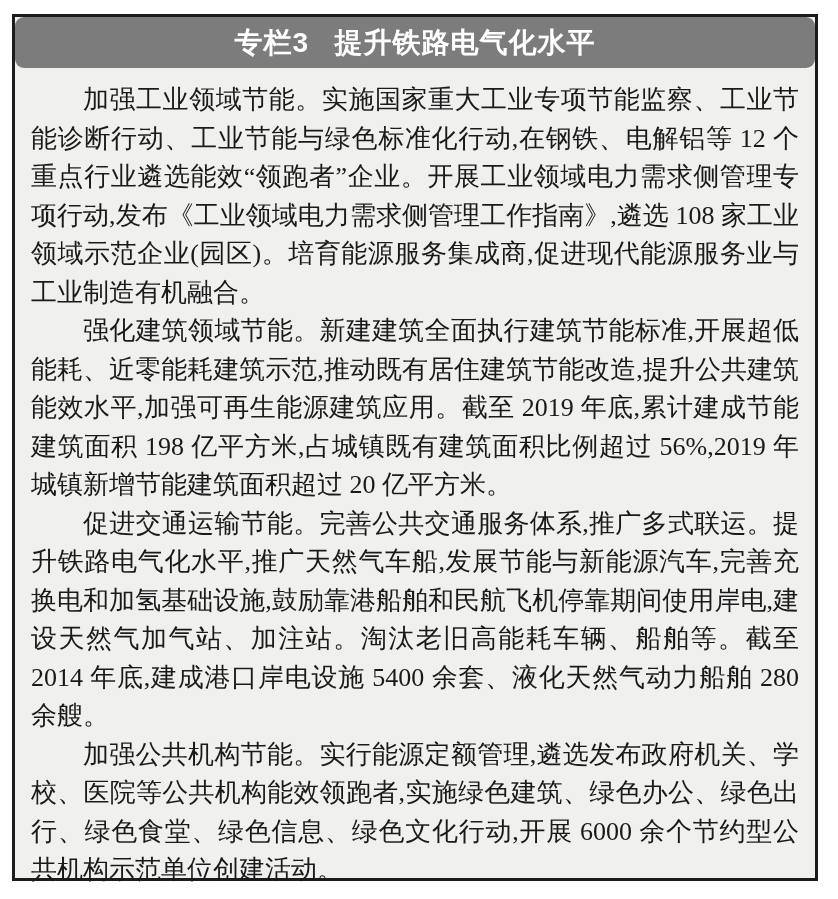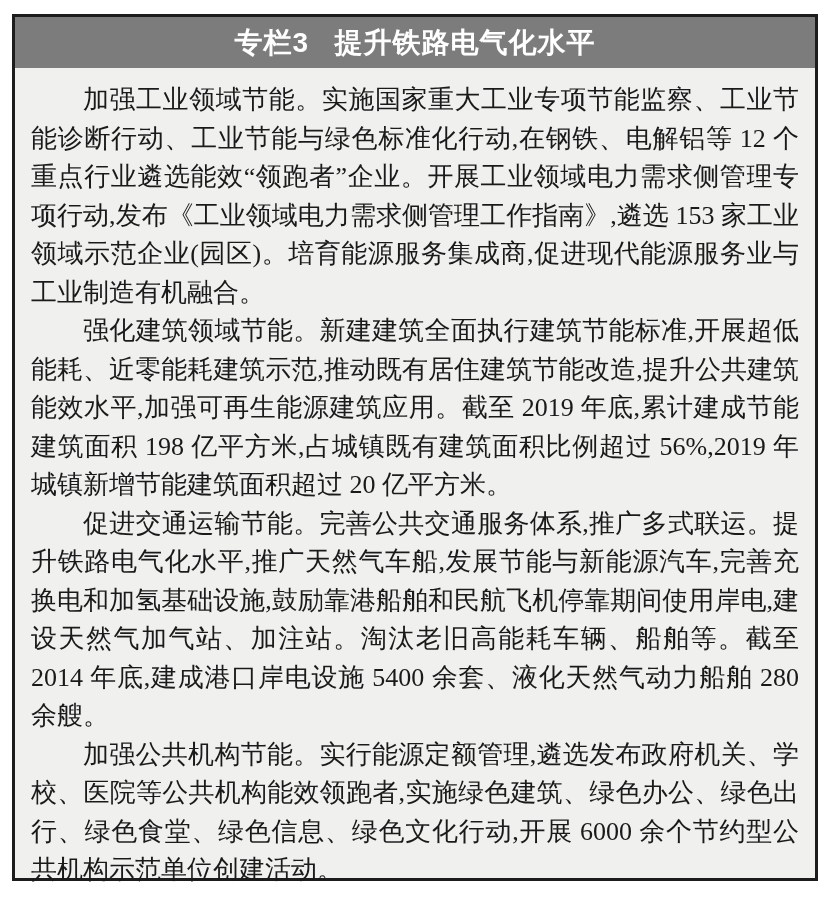--- a/index.html
+++ b/index.html
@@ -30,20 +30,21 @@
     height:51px;
     background:var(--header-bg);
     color:var(--header-fg);
     display:flex;
     align-items:center;
     justify-content:center;
     font-family:"Liberation Sans","DejaVu Sans",sans-serif;
     font-weight:bold;
     font-size:28px;
     letter-spacing:1px;
+    border-radius:9px;
   }
   .column-header .header-label{
     margin-right:0.9em;
   }
   .column-body{
     padding:13px 16px 0 16px;
     color:var(--body-fg);
     font-size:26px;
     line-height:38.5px;
     text-align:justify;
@@ -55,18 +56,18 @@
 </style>
 </head>
 <body>
 
 <div class="column-box">
   <div class="column-header">
     <span class="header-label">专栏3</span>
     <span class="header-title">提升铁路电气化水平</span>
   </div>
   <div class="column-body">
-    <p>加强工业领域节能。实施国家重大工业专项节能监察、工业节能诊断行动、工业节能与绿色标准化行动,在钢铁、电解铝等 12 个重点行业遴选能效“领跑者”企业。开展工业领域电力需求侧管理专项行动,发布《工业领域电力需求侧管理工作指南》,遴选 153 家工业领域示范企业(园区)。培育能源服务集成商,促进现代能源服务业与工业制造有机融合。</p>
+    <p>加强工业领域节能。实施国家重大工业专项节能监察、工业节能诊断行动、工业节能与绿色标准化行动,在钢铁、电解铝等 12 个重点行业遴选能效“领跑者”企业。开展工业领域电力需求侧管理专项行动,发布《工业领域电力需求侧管理工作指南》,遴选 108 家工业领域示范企业(园区)。培育能源服务集成商,促进现代能源服务业与工业制造有机融合。</p>
     <p>强化建筑领域节能。新建建筑全面执行建筑节能标准,开展超低能耗、近零能耗建筑示范,推动既有居住建筑节能改造,提升公共建筑能效水平,加强可再生能源建筑应用。截至 2019 年底,累计建成节能建筑面积 198 亿平方米,占城镇既有建筑面积比例超过 56%,2019 年城镇新增节能建筑面积超过 20 亿平方米。</p>
     <p>促进交通运输节能。完善公共交通服务体系,推广多式联运。提升铁路电气化水平,推广天然气车船,发展节能与新能源汽车,完善充换电和加氢基础设施,鼓励靠港船舶和民航飞机停靠期间使用岸电,建设天然气加气站、加注站。淘汰老旧高能耗车辆、船舶等。截至 2014 年底,建成港口岸电设施 5400 余套、液化天然气动力船舶 280 余艘。</p>
     <p>加强公共机构节能。实行能源定额管理,遴选发布政府机关、学校、医院等公共机构能效领跑者,实施绿色建筑、绿色办公、绿色出行、绿色食堂、绿色信息、绿色文化行动,开展 6000 余个节约型公共机构示范单位创建活动。</p>
   </div>
 </div>
 
 </body></html>

